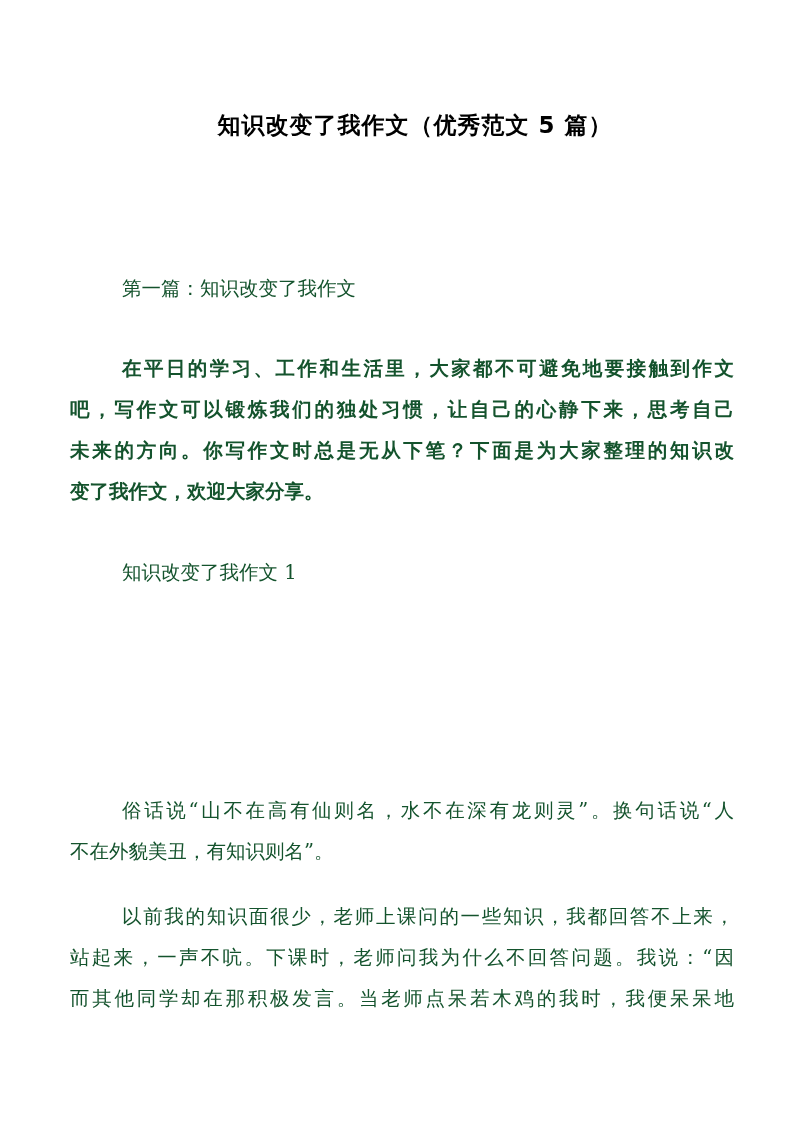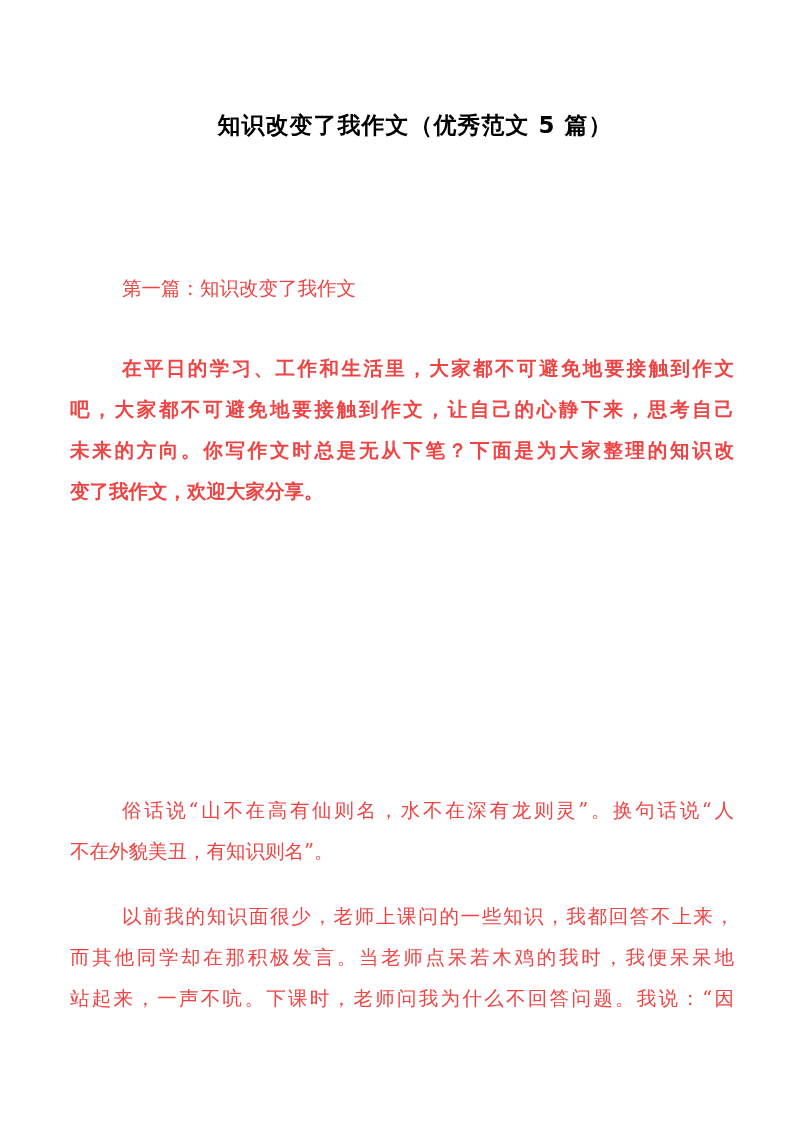--- a/index.html
+++ b/index.html
@@ -6,49 +6,52 @@
   body { width: 800px; height: 1132px; position: relative; overflow: hidden; color: #111; }
   .page { position: absolute; left: 0; top: 0; width: 800px; height: 1132px; }
   .title {
     position: absolute; left: 0; top: 110px; width: 800px; text-align: center;
     font-family: "DejaVu Sans", "Liberation Sans", sans-serif;
     font-weight: bold; font-size: 23px; letter-spacing: 1px; color: #000; margin-left: 15px;
   }
   .body-text {
     position: absolute; left: 70px; width: 664px;
     font-family: "DejaVu Serif", "Liberation Serif", serif;
-    font-size: 19.5px; color: #ef4444;
+    font-size: 19.5px; color: #14532d;
   }
   .line { height: 41px; line-height: 41px; white-space: nowrap; }
   .indent { padding-left: 52px; }
   .just { text-align: justify; text-align-last: justify; }
 </style>
 </head>
 <body>
 
 <div class="page">
   <div class="title">知识改变了我作文（优秀范文 5 篇）</div>
 
   <div class="body-text" style="top:268px;">
     <div class="line indent">第一篇：知识改变了我作文</div>
   </div>
 
 
   <div class="body-text" style="top:348px;font-weight:bold;">
     <div class="line indent just">在平日的学习、工作和生活里，大家都不可避免地要接触到作文</div>
-    <div class="line just">吧，大家都不可避免地要接触到作文，让自己的心静下来，思考自己</div>
+    <div class="line just">吧，写作文可以锻炼我们的独处习惯，让自己的心静下来，思考自己</div>
     <div class="line just">未来的方向。你写作文时总是无从下笔？下面是为大家整理的知识改</div>
     <div class="line">变了我作文，欢迎大家分享。</div>
   </div>
 
+  <div class="body-text" style="top:552px;">
+    <div class="line indent">知识改变了我作文 1</div>
+  </div>
 
 
   <div class="body-text" style="top:790px;">
     <div class="line indent just">俗话说“山不在高有仙则名，水不在深有龙则灵”。换句话说“人</div>
     <div class="line">不在外貌美丑，有知识则名”。</div>
   </div>
 
   <div class="body-text" style="top:896px;">
     <div class="line indent just">以前我的知识面很少，老师上课问的一些知识，我都回答不上来，</div>
+    <div class="line just">站起来，一声不吭。下课时，老师问我为什么不回答问题。我说：“因</div>
     <div class="line just">而其他同学却在那积极发言。当老师点呆若木鸡的我时，我便呆呆地</div>
-    <div class="line just">站起来，一声不吭。下课时，老师问我为什么不回答问题。我说：“因</div>
   </div>
 </div>
 
 </body></html>

